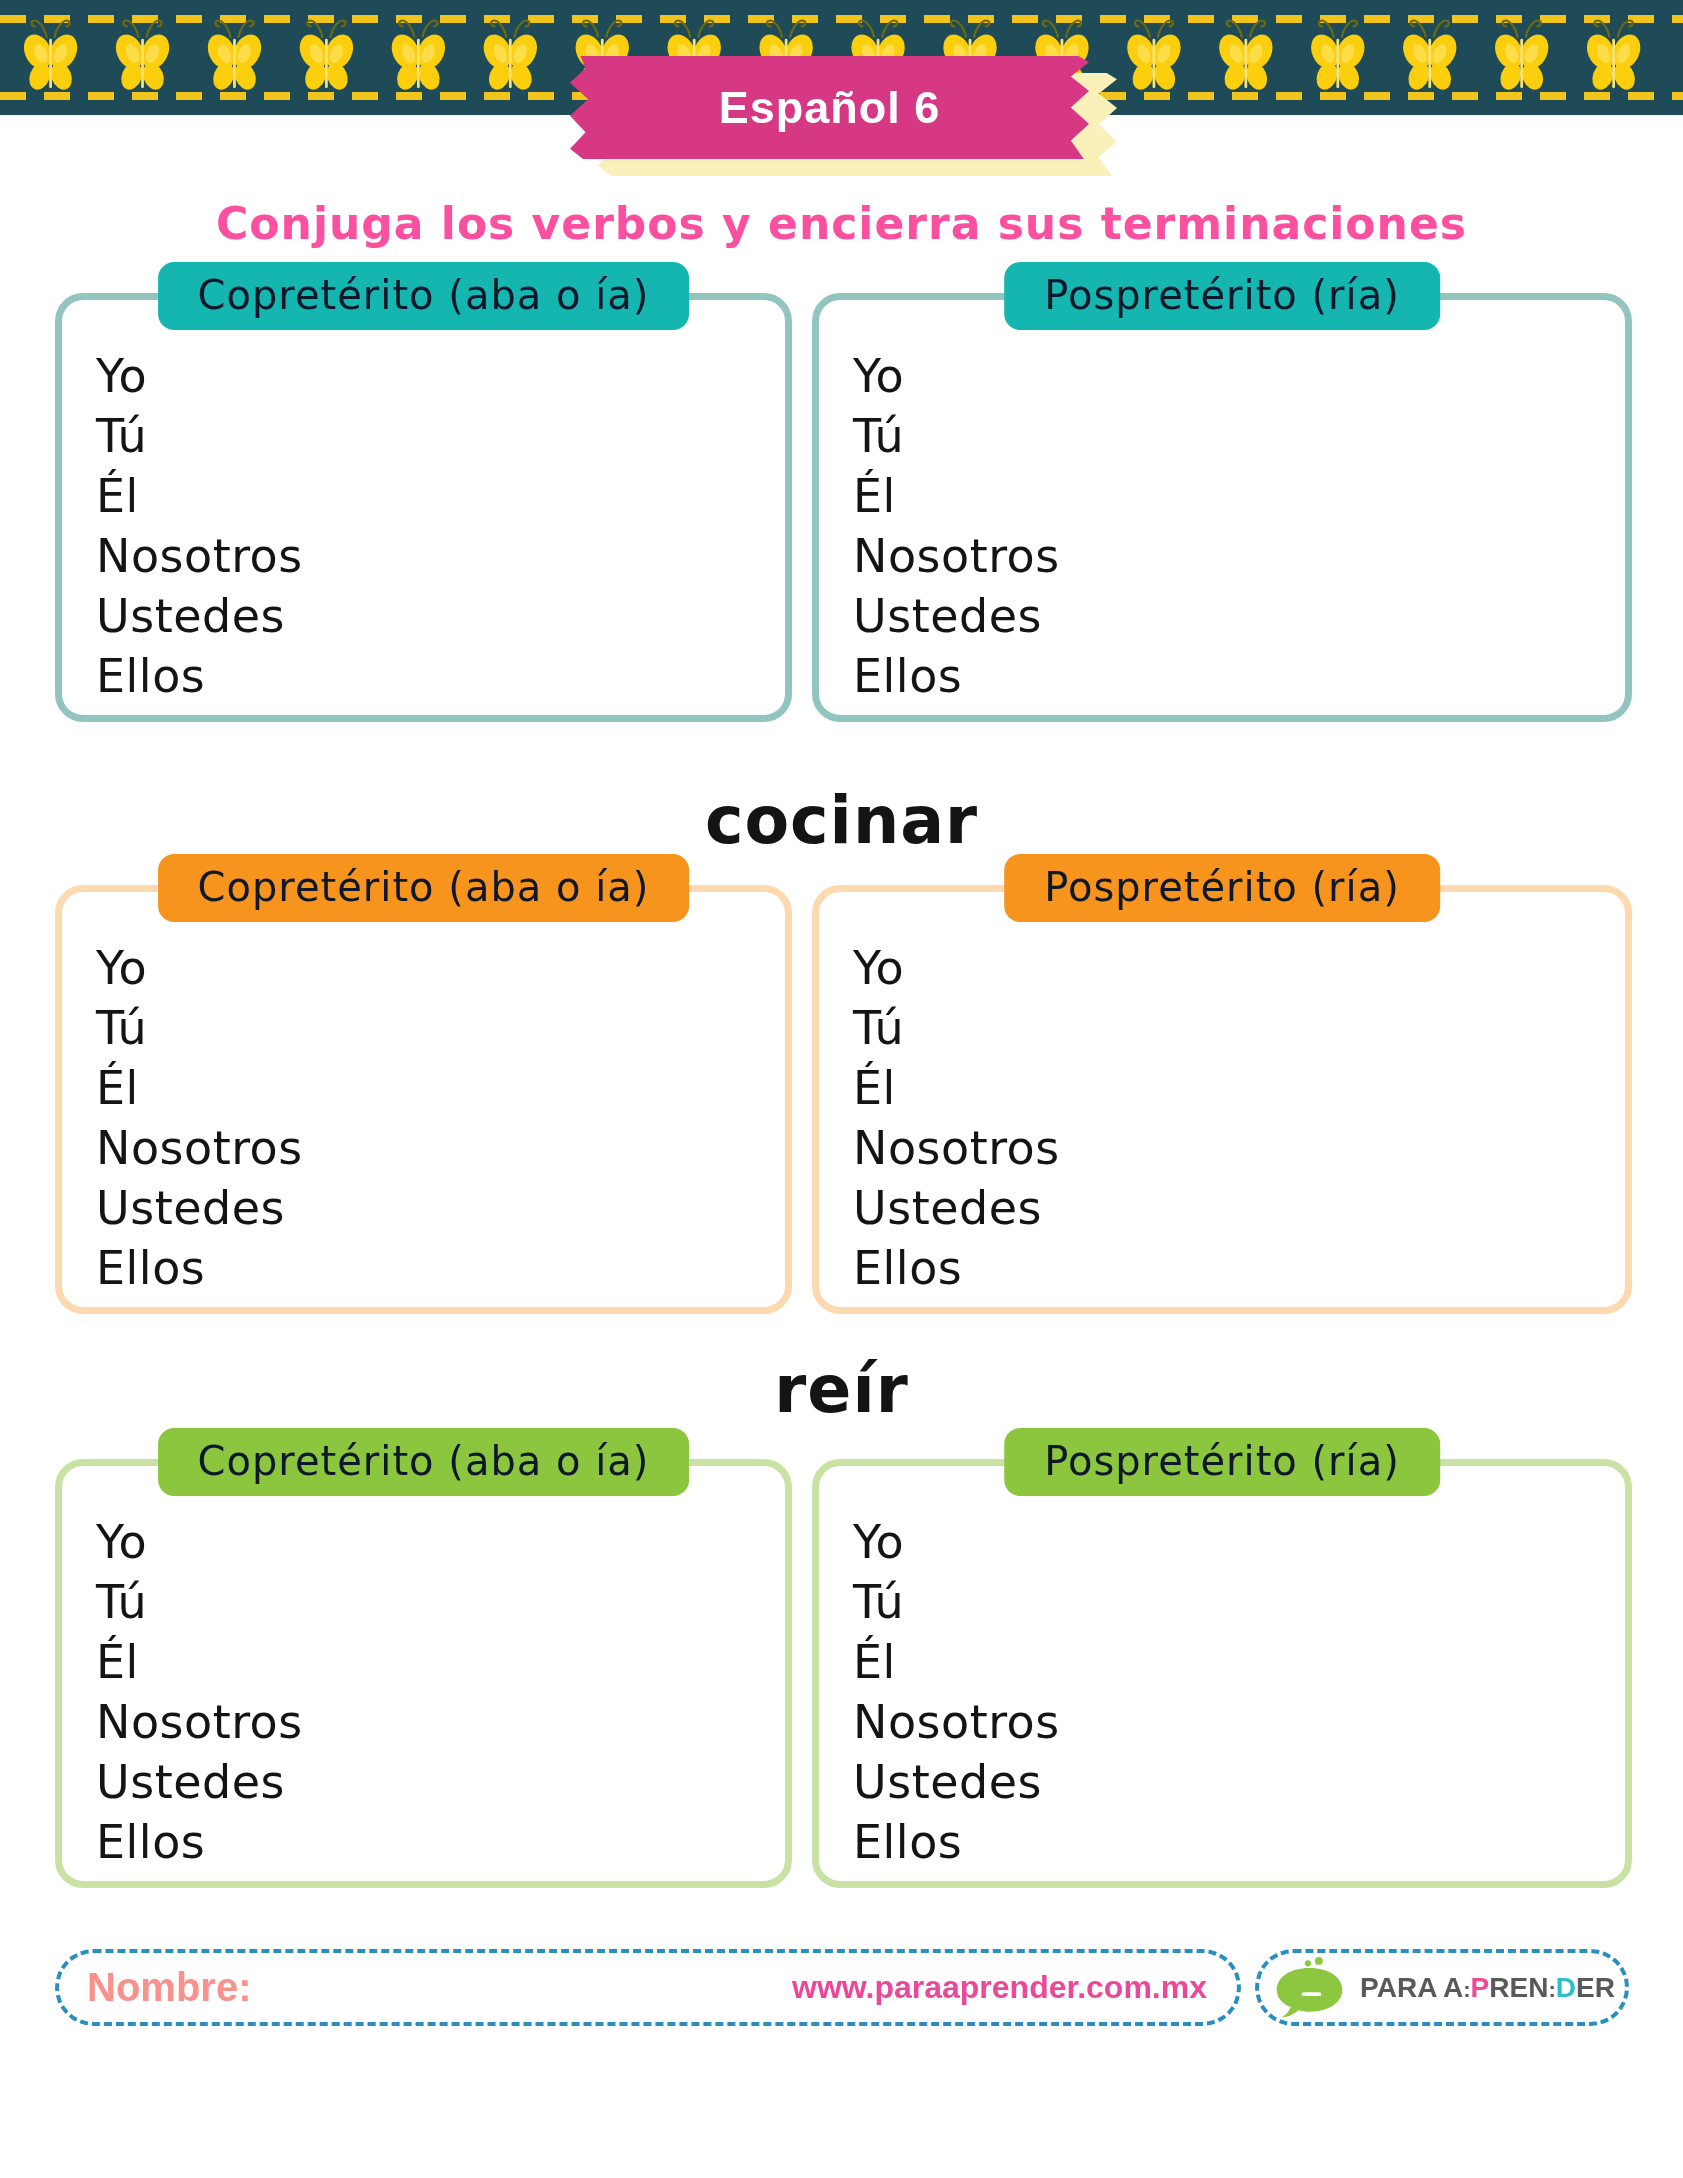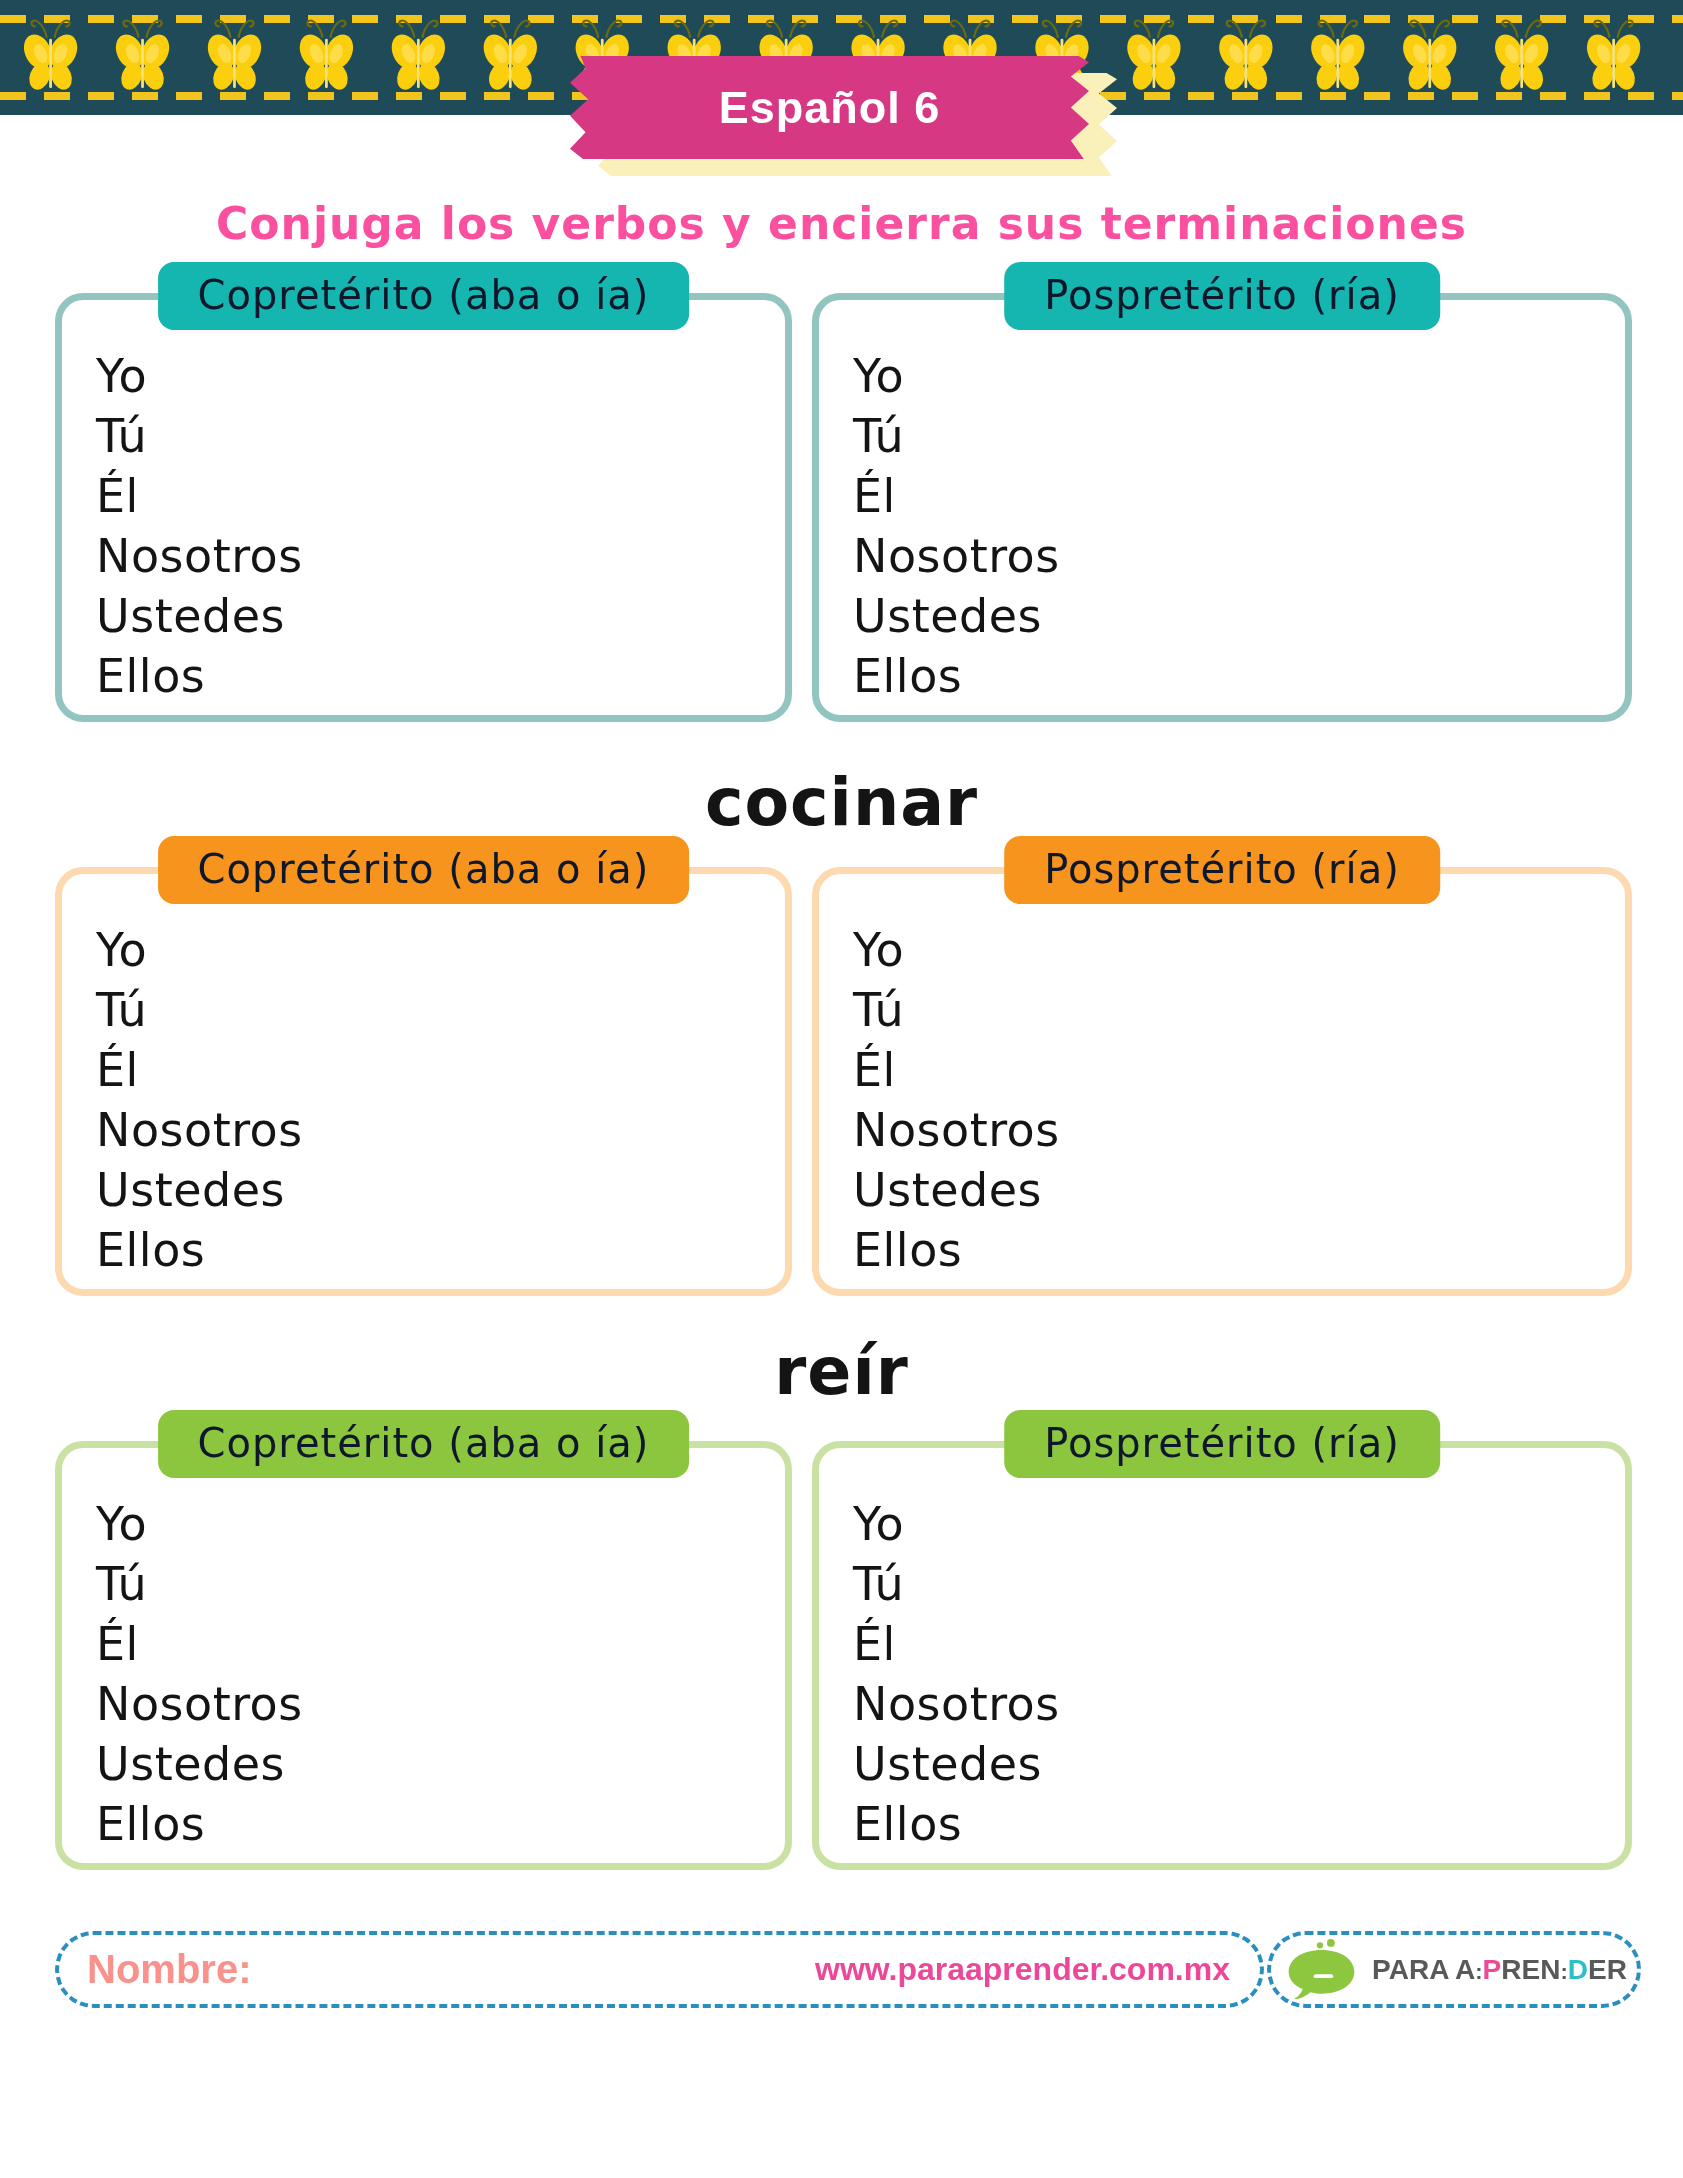--- a/index.html
+++ b/index.html
@@ -42,21 +42,21 @@
     margin-top:83px; text-align:center;
     color:#fb4fa0; font-size:44px; font-weight:600; letter-spacing:1px;
   }
 
   
   .verb-title {
     text-align:center; font-size:65px; font-weight:bold; color:#141414;
     letter-spacing:1px; line-height:1.1;
   }
   .s1 .verb-title { margin-top:26px; }
-  .s2 .verb-title { margin-top:45px; }
+  .s2 .verb-title { margin-top:63px; }
   .s3 .verb-title { margin-top:40px; }
 
   .boxes-row {
     display:flex; padding-left:55px; gap:20px; margin-top:44px;
   }
   .s2 .boxes-row { margin-top:28px; }
   .s3 .boxes-row { margin-top:34px; }
 
   .theme-teal   { --hdr:#15b5b0; --brd:#93c5c0; }
   .theme-orange { --hdr:#f7941e; --brd:#fcd9ae; }
@@ -75,21 +75,21 @@
     font-size:40px; font-weight:500; letter-spacing:1px;
     padding:10px 40px 12px; border-radius:16px; z-index:2;
   }
   .pronouns { padding:46px 0 0 34px; }
   .pronoun {
     font-size:46px; line-height:60px; color:#141414; letter-spacing:0.5px;
   }
 
   
   .footer-row {
-    display:flex; gap:3px; padding:0 42px 0 55px; margin-top:61px; align-items:stretch;
+    display:flex; gap:14px; padding:0 54px 0 55px; margin-top:61px; align-items:stretch;
   }
   .name-box {
     flex:1; height:77px; border:4px dashed #2a8fc0; border-radius:40px;
     display:flex; align-items:center;
     font-family:"Liberation Sans", sans-serif;
   }
   .name-label { color:#f9918c; font-weight:bold; font-size:40px; padding-left:28px; }
   .website { margin-left:auto; color:#ec4899; font-weight:bold; font-size:32px; padding-right:30px; }
   .logo-box {
     width:374px; height:77px; border:4px dashed #2a8fc0; border-radius:40px;

